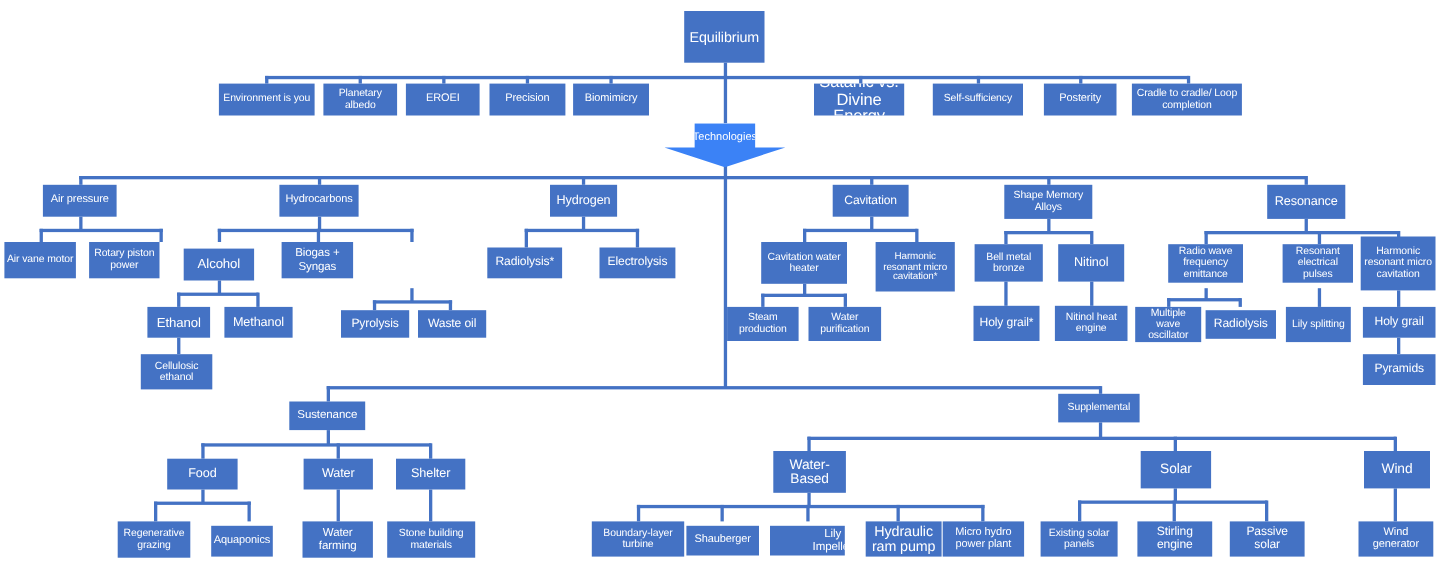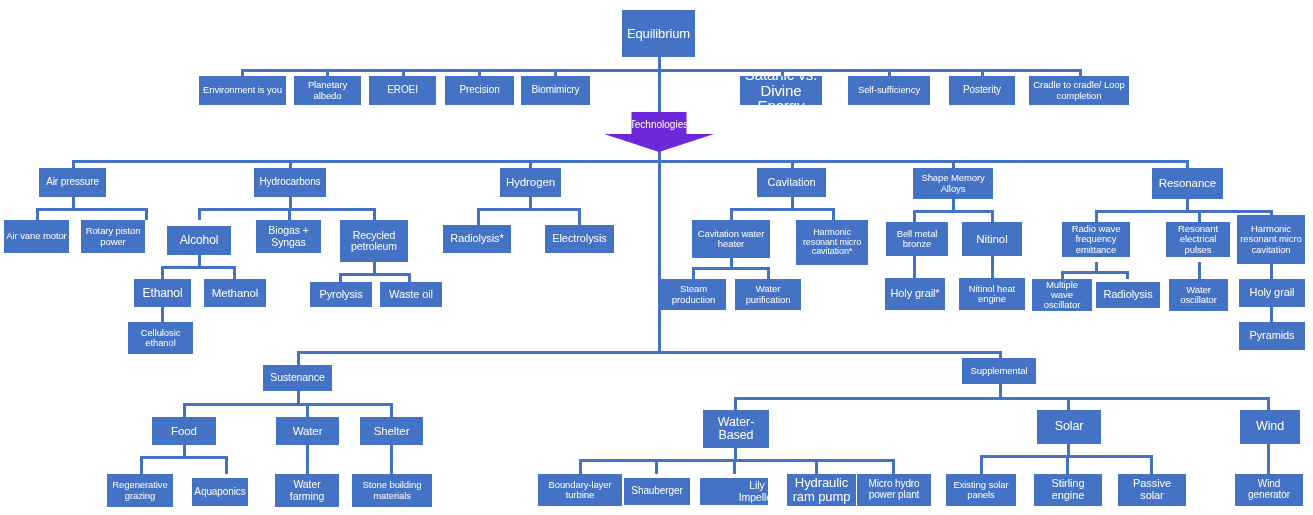--- a/index.html
+++ b/index.html
@@ -27,21 +27,21 @@
     letter-spacing:-0.1px;
   }
   .arrow{
     position:absolute;
     color:#ffffff;
     display:flex;
     align-items:flex-start;
     justify-content:center;
     text-align:center;
     box-sizing:border-box;
-    background:#6d28d9;
+    background:#3b82f6;
     -webkit-clip-path:polygon(25% 0,75% 0,75% 55%,100% 55%,50% 100%,0 55%,25% 55%);
     clip-path:polygon(25% 0,75% 0,75% 55%,100% 55%,50% 100%,0 55%,25% 55%);
     padding-top:7px;
   }
   .line{position:absolute;background:#4472C4;}
   .hline{height:2px;}
   .vline{width:2px;}
 </style>
 </head>
 <body>
@@ -191,21 +191,20 @@
   <div class="node" style="left:500px;top:168px;width:61px;height:29px;font-size:11.5px;">Hydrogen</div>
   <div class="node" style="left:757px;top:168px;width:69px;height:29px;font-size:11px;">Cavitation</div>
   <div class="node" style="left:913px;top:168px;width:80px;height:31px;font-size:9.5px;">Shape Memory Alloys</div>
   <div class="node" style="left:1152px;top:168px;width:71px;height:31px;font-size:11.5px;">Resonance</div>
 
   <div class="node" style="left:4px;top:220px;width:65px;height:33px;font-size:9.5px;">Air vane motor</div>
   <div class="node" style="left:81px;top:220px;width:64px;height:33px;font-size:9.5px;">Rotary piston power</div>
 
   <div class="node" style="left:167px;top:226px;width:64px;height:29px;font-size:12px;">Alcohol</div>
   <div class="node" style="left:256px;top:220px;width:65px;height:33px;font-size:10.5px;">Biogas + Syngas</div>
-  <div class="node" style="left:340px;top:220px;width:68px;height:42px;font-size:10.5px;">Recycled petroleum</div>
 
   <div class="node" style="left:134px;top:279px;width:57px;height:28px;font-size:12px;">Ethanol</div>
   <div class="node" style="left:204px;top:279px;width:62px;height:28px;font-size:11.5px;">Methanol</div>
   <div class="node" style="left:128px;top:322px;width:65px;height:32px;font-size:9.5px;">Cellulosic ethanol</div>
 
   <div class="node" style="left:310px;top:282px;width:62px;height:25px;font-size:11px;">Pyrolysis</div>
   <div class="node" style="left:380px;top:282px;width:62px;height:25px;font-size:11px;">Waste oil</div>
 
   <div class="node" style="left:443px;top:225px;width:68px;height:28px;font-size:11px;">Radiolysis*</div>
   <div class="node" style="left:545px;top:225px;width:69px;height:28px;font-size:11px;">Electrolysis</div>
@@ -218,21 +217,21 @@
   <div class="node" style="left:886px;top:222px;width:62px;height:34px;font-size:9.5px;">Bell metal bronze</div>
   <div class="node" style="left:962px;top:222px;width:60px;height:34px;font-size:11.5px;">Nitinol</div>
   <div class="node" style="left:885px;top:278px;width:60px;height:32px;font-size:11px;">Holy grail*</div>
   <div class="node" style="left:959px;top:278px;width:66px;height:32px;font-size:9.5px;">Nitinol heat engine</div>
 
   <div class="node" style="left:1062px;top:222px;width:68px;height:35px;font-size:9.5px;">Radio wave frequency emittance</div>
   <div class="node" style="left:1166px;top:222px;width:64px;height:35px;font-size:9.5px;">Resonant electrical pulses</div>
   <div class="node" style="left:1237px;top:215px;width:68px;height:49px;font-size:9.5px;">Harmonic resonant micro cavitation</div>
   <div class="node" style="left:1032px;top:279px;width:60px;height:32px;font-size:9.5px;">Multiple wave oscillator</div>
   <div class="node" style="left:1096px;top:282px;width:64px;height:26px;font-size:11px;">Radiolysis</div>
-  <div class="node" style="left:1169px;top:279px;width:59px;height:32px;font-size:9.5px;">Water oscillator</div>
+  <div class="node" style="left:1169px;top:279px;width:59px;height:32px;font-size:9.5px;">Lily splitting</div>
   <div class="node" style="left:1239px;top:279px;width:66px;height:28px;font-size:11px;">Holy grail</div>
   <div class="node" style="left:1239px;top:322px;width:66px;height:28px;font-size:11px;">Pyramids</div>
 
   <div class="node" style="left:263px;top:365px;width:69px;height:26px;font-size:10.5px;">Sustenance</div>
   <div class="node" style="left:152px;top:417px;width:64px;height:28px;font-size:11.5px;">Food</div>
   <div class="node" style="left:276px;top:417px;width:63px;height:28px;font-size:11.5px;">Water</div>
   <div class="node" style="left:360px;top:417px;width:63px;height:28px;font-size:11.5px;">Shelter</div>
   <div class="node" style="left:107px;top:474px;width:66px;height:33px;font-size:9.5px;">Regenerative grazing</div>
   <div class="node" style="left:192px;top:478px;width:56px;height:28px;font-size:10px;">Aquaponics</div>
   <div class="node" style="left:275px;top:474px;width:64px;height:33px;font-size:10.5px;">Water farming</div>

